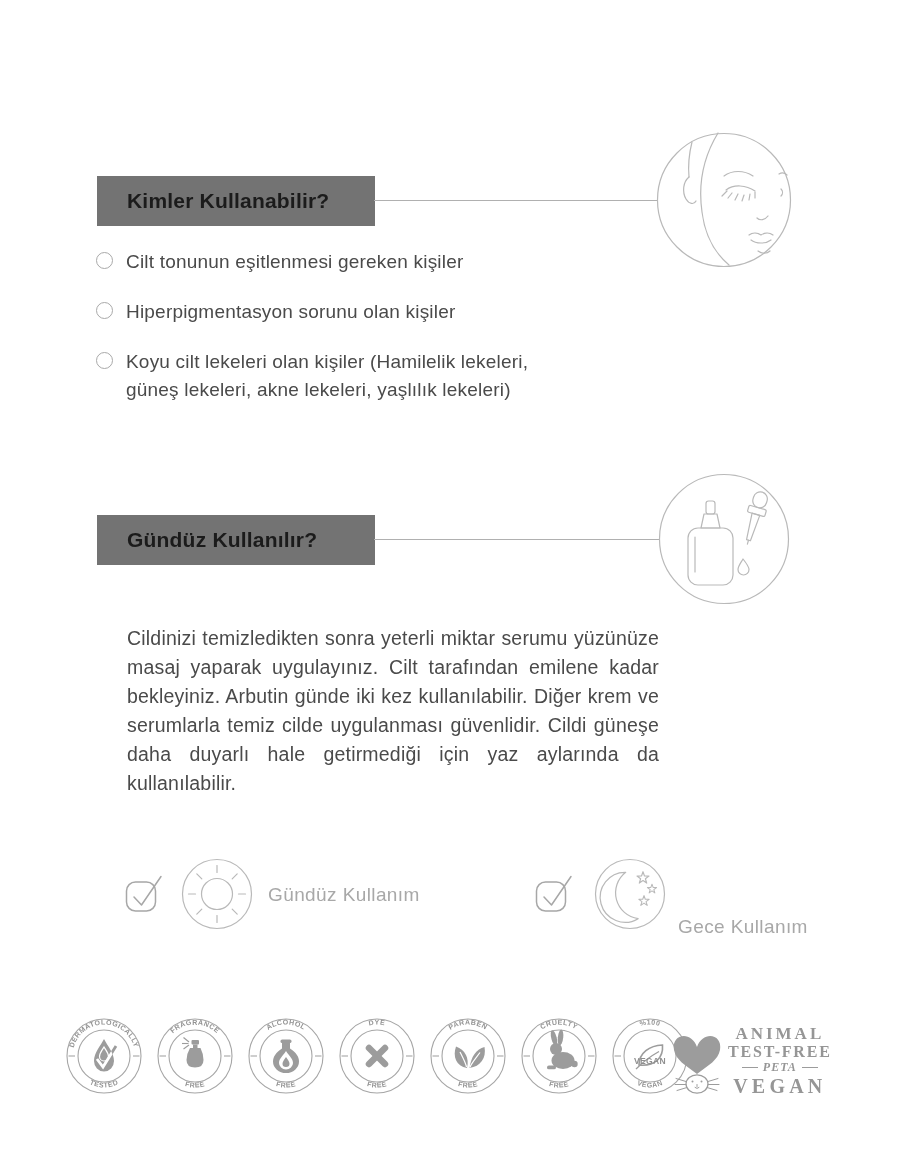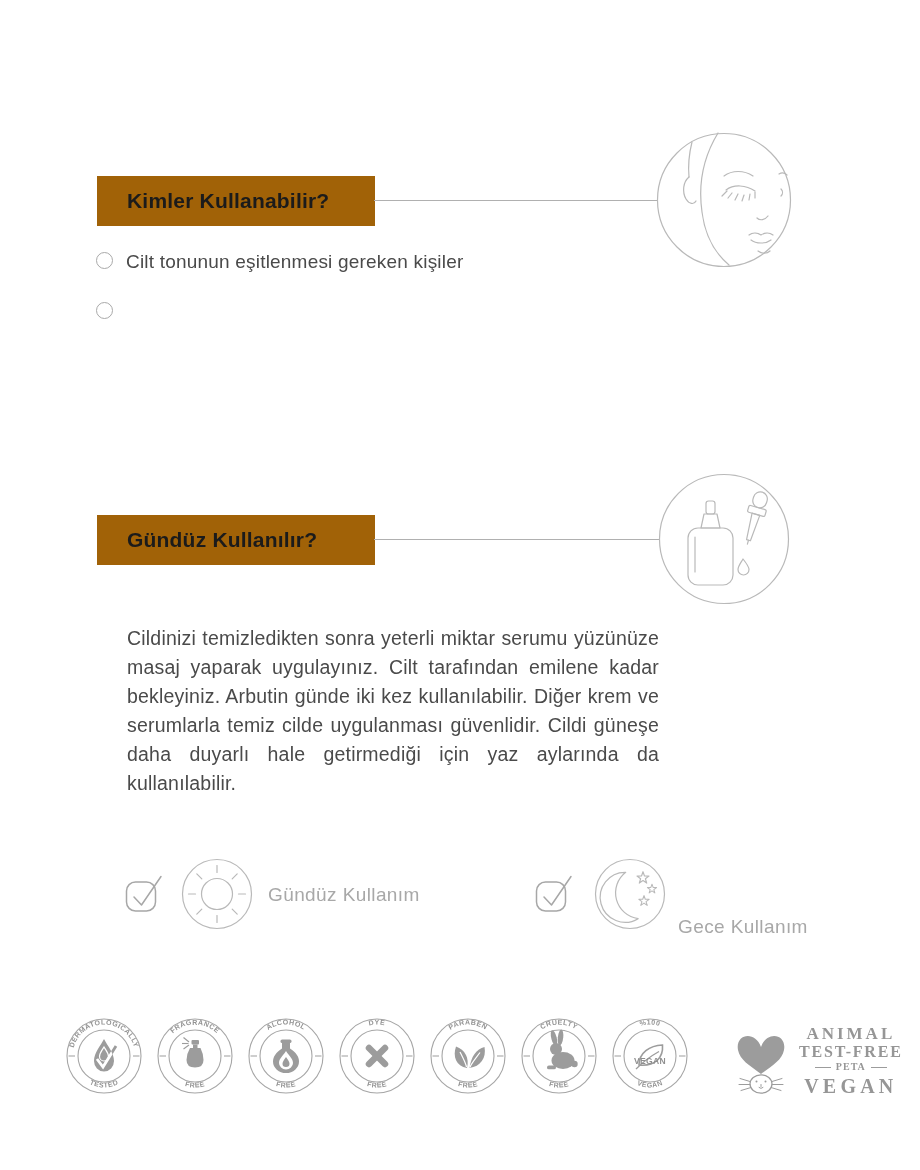--- a/index.html
+++ b/index.html
@@ -1,20 +1,20 @@
 <!DOCTYPE html>
 <html><head>
 <meta charset="utf-8">
 <style>
   html,body{margin:0;padding:0;background:#fff;}
   .page{position:relative;width:920px;height:1170px;background:#ffffff;overflow:hidden;
         font-family:"Liberation Sans","DejaVu Sans",sans-serif;}
 
   
-  .hdr-box{position:absolute;left:97px;width:278px;height:50px;background:#a16207;}
+  .hdr-box{position:absolute;left:97px;width:278px;height:50px;background:#737373;}
   .hdr-title{display:block;padding-left:30px;line-height:50px;font-size:21px;font-weight:700;
              color:#1b1b1b;letter-spacing:.2px;}
   .connector{position:absolute;height:1px;background:#b0b0b0;}
 
   
   .illus{position:absolute;}
   .lineart{stroke:#b9b9b9;fill:none;stroke-width:1.2;stroke-linecap:round;stroke-linejoin:round;}
 
   
   .bullets{position:absolute;left:96px;top:248px;width:570px;}
@@ -34,28 +34,28 @@
   
   .badges{position:absolute;left:64px;top:1016px;display:flex;gap:11px;}
   .badge{display:block;}
   .bc{stroke:#a6a6a6;stroke-width:1.1;fill:none;}
   .bt{fill:#939393;font-weight:700;font-family:"Liberation Sans","DejaVu Sans",sans-serif;
       letter-spacing:.5px;font-size:7px;}
   .bicon{fill:#9c9c9c;}
   .bstroke{stroke:#9c9c9c;fill:none;}
 
   
-  .peta{position:absolute;left:730px;top:1020px;display:flex;align-items:center;gap:7px;}
+  .peta{position:absolute;left:666px;top:1020px;display:flex;align-items:center;gap:0;}
   .peta-text{display:flex;flex-direction:column;align-items:center;color:#969696;
              font-family:"Liberation Serif","DejaVu Serif",serif;}
   .peta-l1{font-size:17px;font-weight:700;letter-spacing:3px;line-height:19px;}
   .peta-l2{font-size:16px;font-weight:700;letter-spacing:1.8px;line-height:17px;}
   .peta-l3{display:flex;align-items:center;gap:5px;line-height:12px;margin:1px 0;}
   .peta-dash{display:inline-block;width:16px;height:0;border-top:1px solid #9c9c9c;}
-  .peta-l3-text{font-size:10px;font-weight:700;letter-spacing:1px;}
+  .peta-l3-text{font-size:12px;font-style:italic;font-weight:700;letter-spacing:1px;}
   .peta-l4{font-size:20px;font-weight:700;letter-spacing:4.2px;line-height:24px;}
 </style>
 </head>
 <body>
 
 <div class="page">
 
   <div class="hdr-box" style="top:176px">
     <span class="hdr-title">Kimler Kullanabilir?</span>
   </div>
@@ -84,20 +84,26 @@
     </g>
   </svg>
 
   <div class="bullets">
     <div class="bullet">
       <span class="bullet-dot"></span>
       <span class="bullet-text">Cilt tonunun eşitlenmesi gereken kişiler</span>
     </div>
     <div class="bullet">
       <span class="bullet-dot"></span>
+      <span class="bullet-text">Hiperpigmentasyon sorunu olan kişiler</span>
+    </div>
+    <div class="bullet">
+      <span class="bullet-dot"></span>
+      <span class="bullet-text">Koyu cilt lekeleri olan kişiler (Hamilelik lekeleri,
+güneş lekeleri, akne lekeleri, yaşlılık lekeleri)</span>
     </div>
   </div>
 
   <div class="hdr-box" style="top:515px">
     <span class="hdr-title">Gündüz Kullanılır?</span>
   </div>
   <div class="connector" style="left:374px;top:539px;width:286px"></div>
 
   <svg class="illus" style="left:658px;top:473px" width="132" height="132" viewBox="0 0 132 132">
     <g class="lineart" stroke-width="1.4">

